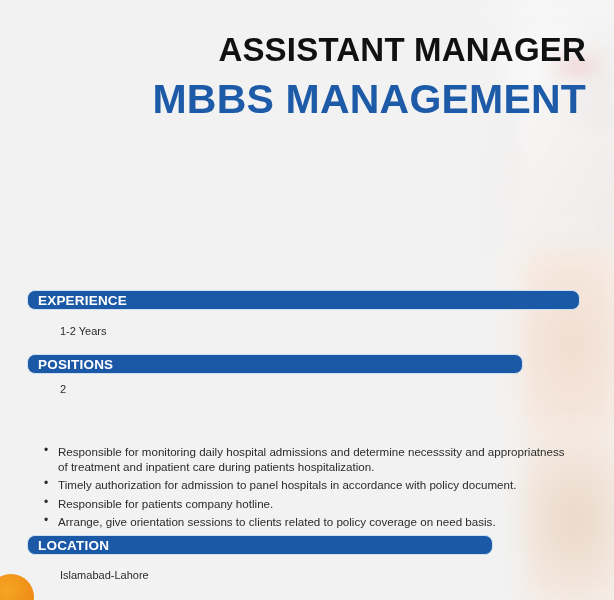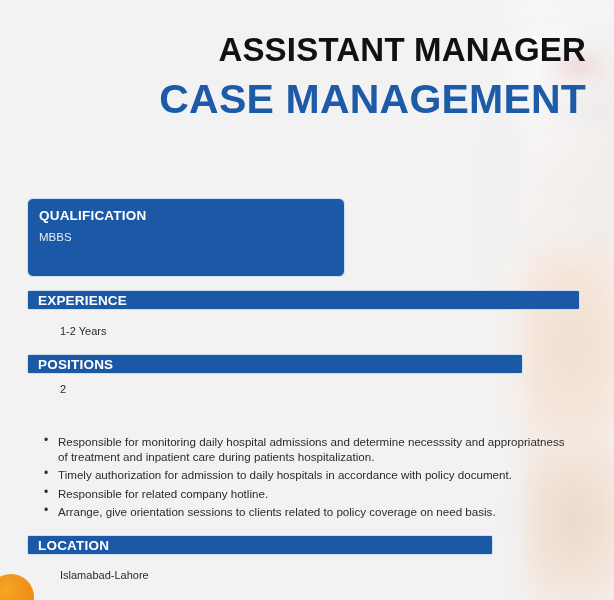--- a/index.html
+++ b/index.html
@@ -128,21 +128,21 @@
     top: 0;
     width: 614px;
     height: 600px;
     z-index: 4;
   }
 
   .bar {
     position: absolute;
     background: #1b59a6;
     border: 1.5px solid #cfe0f2;
-    border-radius: 2px;
+    border-radius: 8px;
     box-sizing: border-box;
     color: #ffffff;
     font-weight: bold;
     font-size: 13.5px;
     letter-spacing: 0.2px;
     display: flex;
     align-items: center;
     padding-left: 10px;
   }
 
@@ -198,21 +198,21 @@
     list-style: none;
   }
   #responsibility-list li {
     position: relative;
     color: #2b2b2b;
     font-size: 11.6px;
     line-height: 15.2px;
     margin-top: 3px;
     padding-left: 2px;
   }
-  #responsibility-list li:first-child { margin-top: 2px; }
+  #responsibility-list li:first-child { margin-top: 12px; }
   #responsibility-list li::before {
     content: "\2022";
     position: absolute;
     left: -12px;
     top: -1px;
     color: #2b2b2b;
     font-size: 12px;
   }
 
   
@@ -239,40 +239,36 @@
   <div class="bg-shape-a"></div>
   <div class="bg-pink"></div>
   <div class="bg-shape-b"></div>
   <div class="bg-skin"></div>
   <div class="bg-skin2"></div>
   <div class="bg-fade-left"></div>
 </div>
 
 <div id="header">
   <div id="title-role">ASSISTANT MANAGER</div>
-  <div id="title-dept">CASE MANAGEMENT</div>
+  <div id="title-dept">MBBS MANAGEMENT</div>
 </div>
 
 <div id="content">
 
-  <div id="qualification-box">
-    <div id="qualification-label">QUALIFICATION</div>
-    <div id="qualification-value">MBBS</div>
-  </div>
 
   <div class="bar" id="experience-bar">EXPERIENCE</div>
   <div class="section-value" id="experience-value">1-2 Years</div>
 
   <div class="bar" id="positions-bar">POSITIONS</div>
   <div class="section-value" id="positions-value">2</div>
 
   <ul id="responsibility-list">
     <li>Responsible for monitoring daily hospital admissions and determine necesssity and appropriatness of treatment and inpatient care during patients hospitalization.</li>
-    <li>Timely authorization for admission to daily hospitals in accordance with policy document.</li>
-    <li>Responsible for related company hotline.</li>
+    <li>Timely authorization for admission to panel hospitals in accordance with policy document.</li>
+    <li>Responsible for patients company hotline.</li>
     <li>Arrange, give orientation sessions to clients related to policy coverage on need basis.</li>
   </ul>
 
   <div class="bar" id="location-bar">LOCATION</div>
   <div class="section-value" id="location-value">Islamabad-Lahore</div>
 
 </div>
 
 <div id="orange-circle"></div>
 

